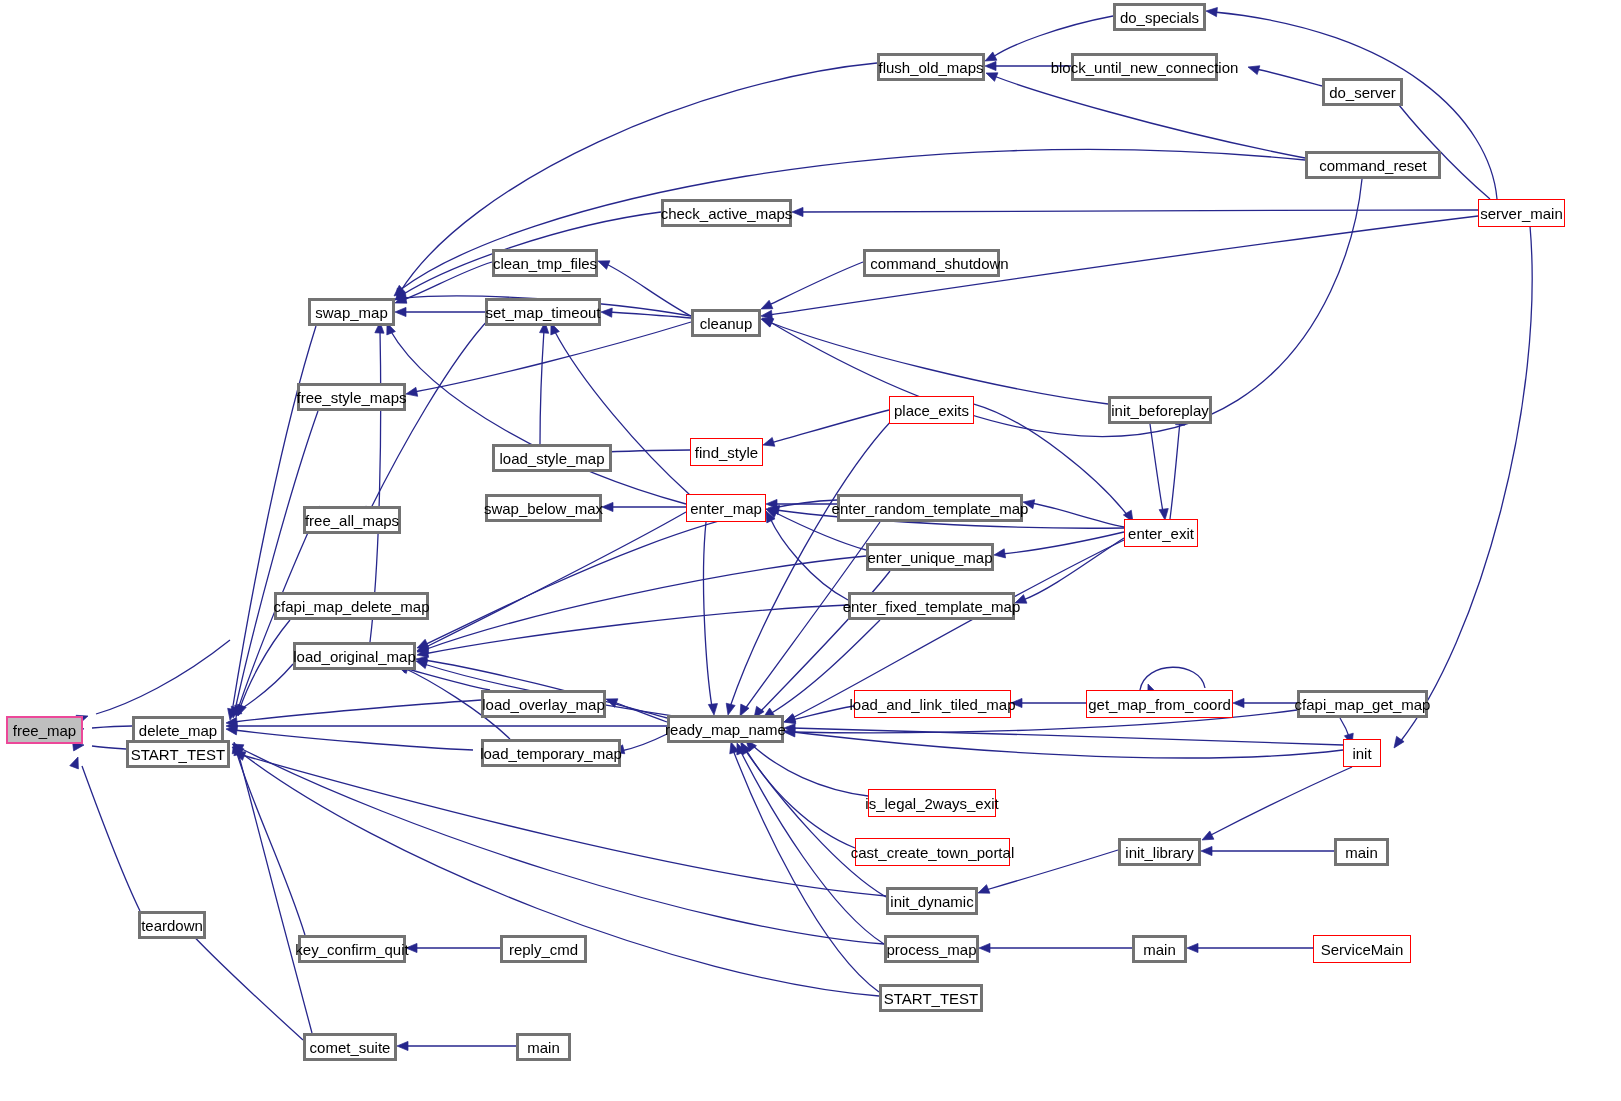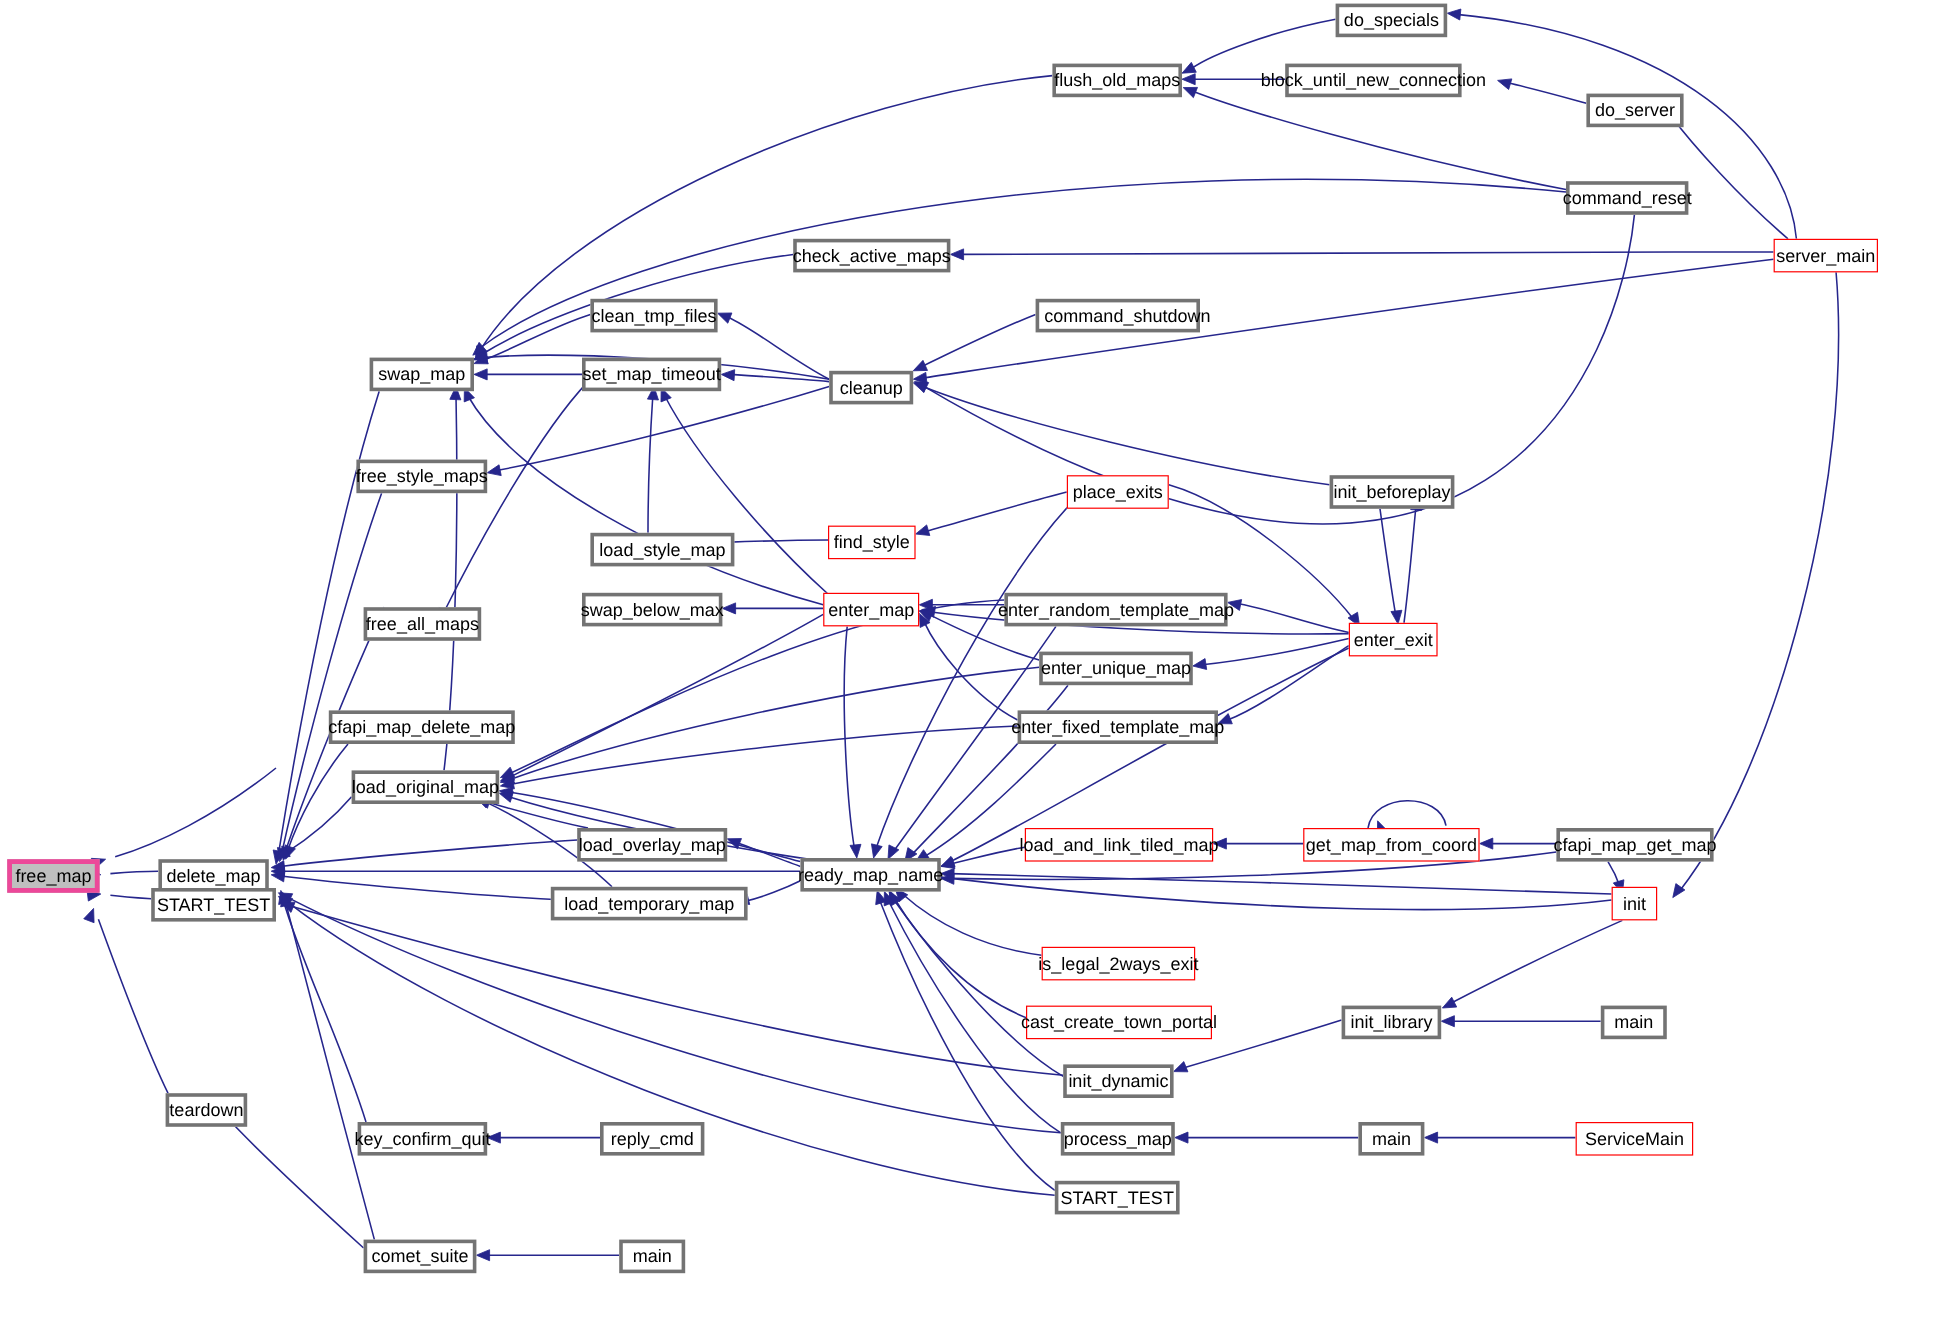--- a/index.html
+++ b/index.html
@@ -42,21 +42,21 @@
     color: #000000;
     white-space: nowrap;
     line-height: 1;
     letter-spacing: 0px;
   }
   .node.red {
     border: 1px solid #ff0000;
   }
   .node.current {
     background: #bfbfbf;
-    border: 4px solid #ec4899;
+    border: 2px solid #ec4899;
   }
   .node .label {
     pointer-events: none;
     padding: 0 6px;
   }
   .edge-path {
     fill: none;
     stroke: #26268c;
     stroke-width: 1.3;
   }
@@ -298,21 +298,21 @@
       </div>
       <div class="node" style="left: 492px; top: 444px; width: 120px;">
         <span class="label">load_style_map</span>
       </div>
       <div class="node" style="left: 485px; top: 494px; width: 117px;">
         <span class="label">swap_below_max</span>
       </div>
       <div class="node" style="left: 481px; top: 690px; width: 125px;">
         <span class="label">load_overlay_map</span>
       </div>
-      <div class="node" style="left: 459px; top: 739px; width: 164px; justify-content: center;">
+      <div class="node" style="left: 481px; top: 739px; width: 140px; justify-content: center;">
         <span class="label">load_temporary_map</span>
       </div>
       <div class="node" style="left: 500px; top: 935px; width: 87px;">
         <span class="label">reply_cmd</span>
       </div>
       <div class="node" style="left: 516px; top: 1033px; width: 55px;">
         <span class="label">main</span>
       </div>
       <div class="node" style="left: 691px; top: 309px; width: 70px;">
         <span class="label">cleanup</span>
@@ -382,21 +382,21 @@
       </div>
       <div class="node" style="left: 1118px; top: 838px; width: 83px;">
         <span class="label">init_library</span>
       </div>
       <div class="node" style="left: 1132px; top: 935px; width: 55px;">
         <span class="label">main</span>
       </div>
       <div class="node" style="left: 1322px; top: 78px; width: 81px;">
         <span class="label">do_server</span>
       </div>
-      <div class="node" style="left: 1305px; top: 151px; width: 102px;">
+      <div class="node" style="left: 1305px; top: 151px; width: 136px;">
         <span class="label">command_reset</span>
       </div>
       <div class="node" style="left: 1297px; top: 690px; width: 131px;">
         <span class="label">cfapi_map_get_map</span>
       </div>
       <div class="node red" style="left: 1343px; top: 739px; width: 38px;">
         <span class="label">init</span>
       </div>
       <div class="node" style="left: 1334px; top: 838px; width: 55px;">
         <span class="label">main</span>

